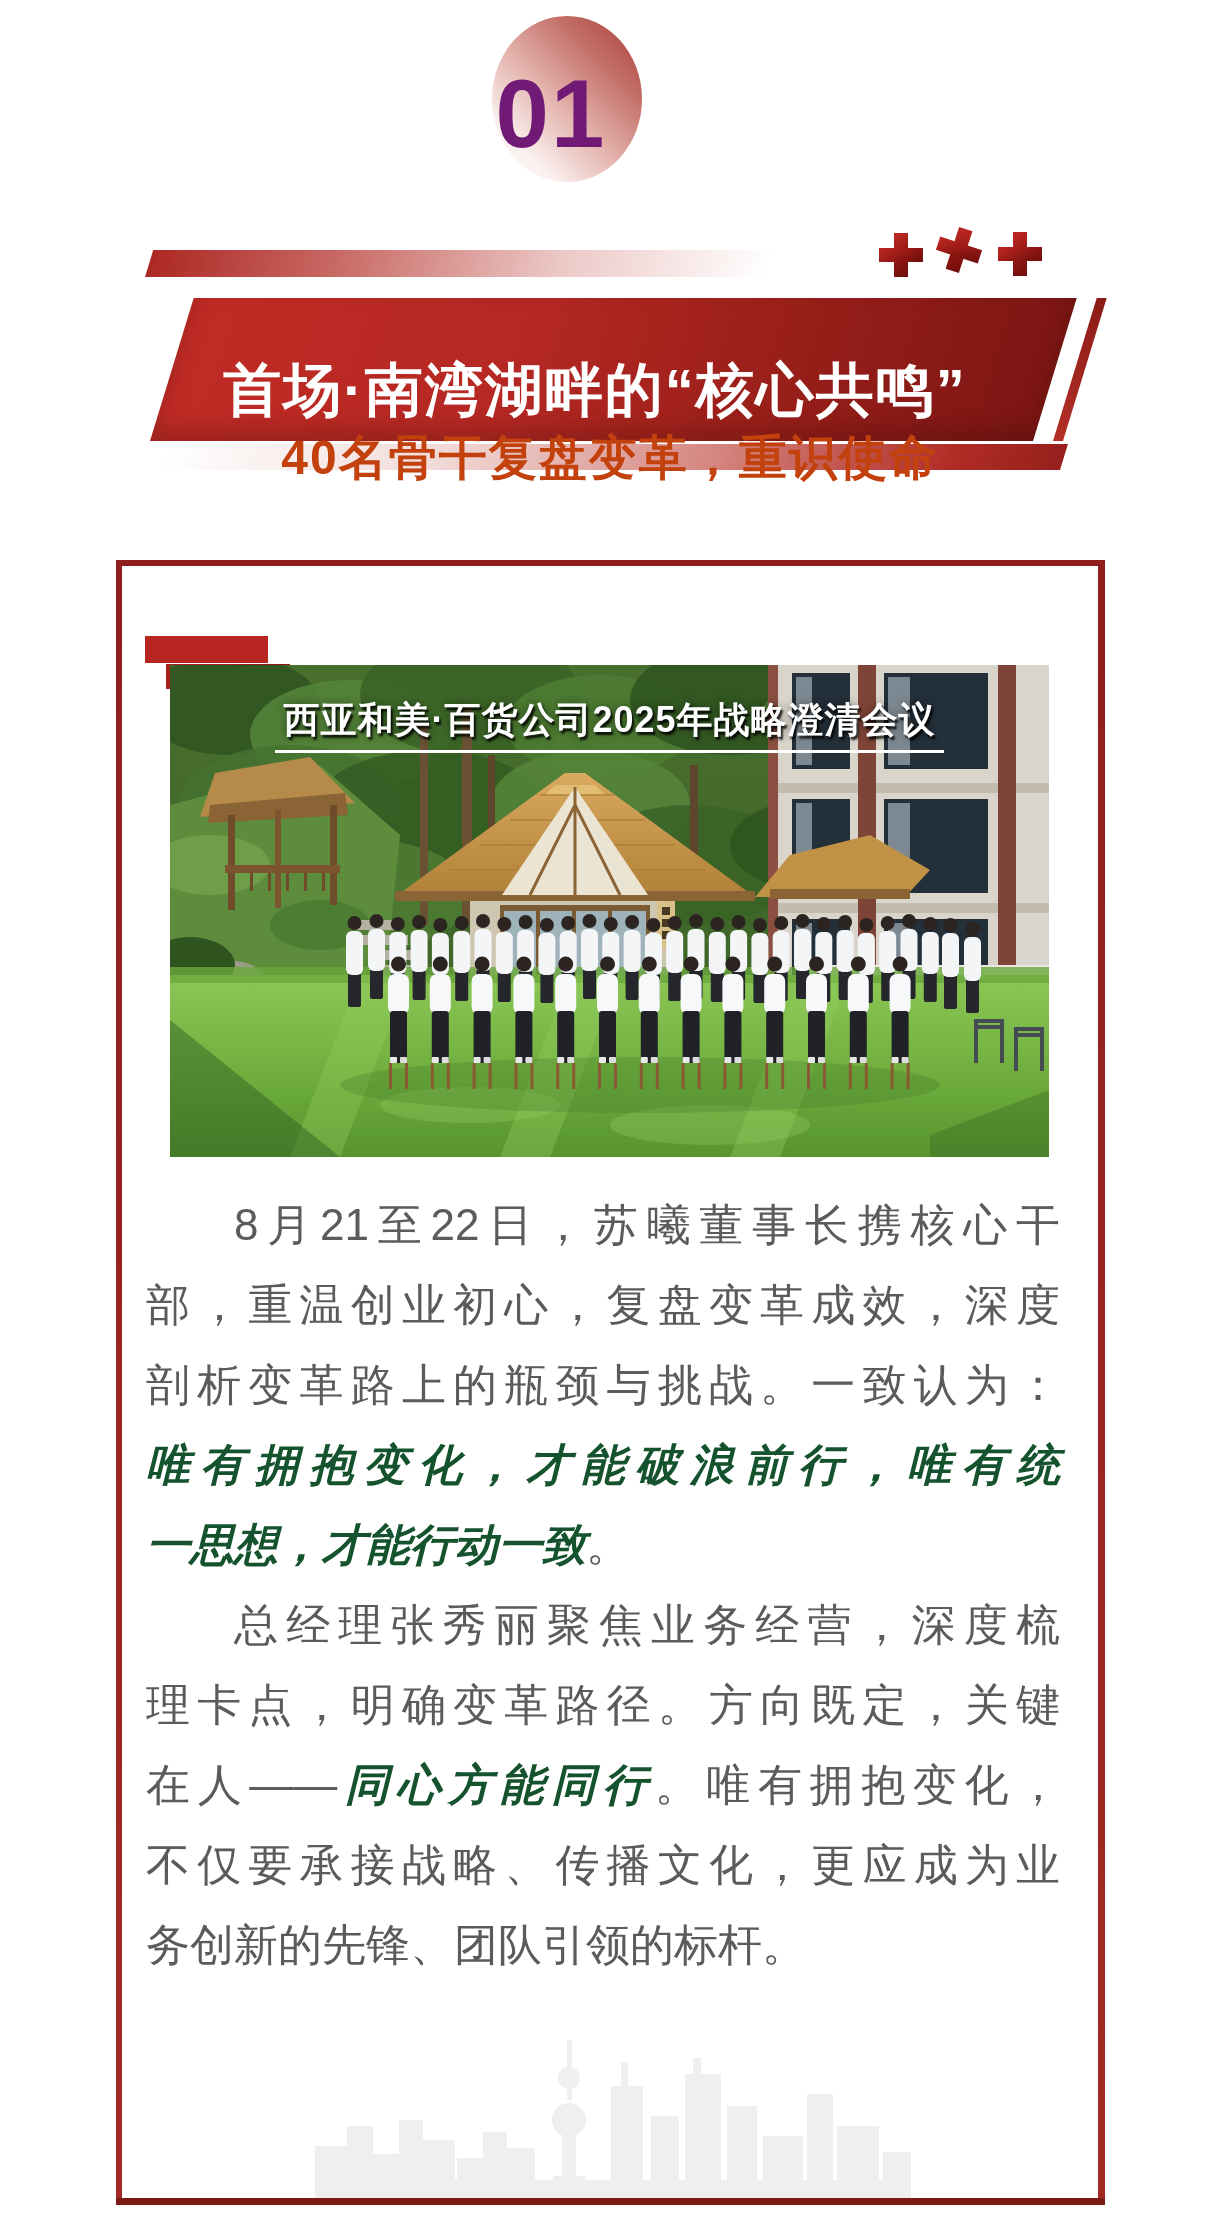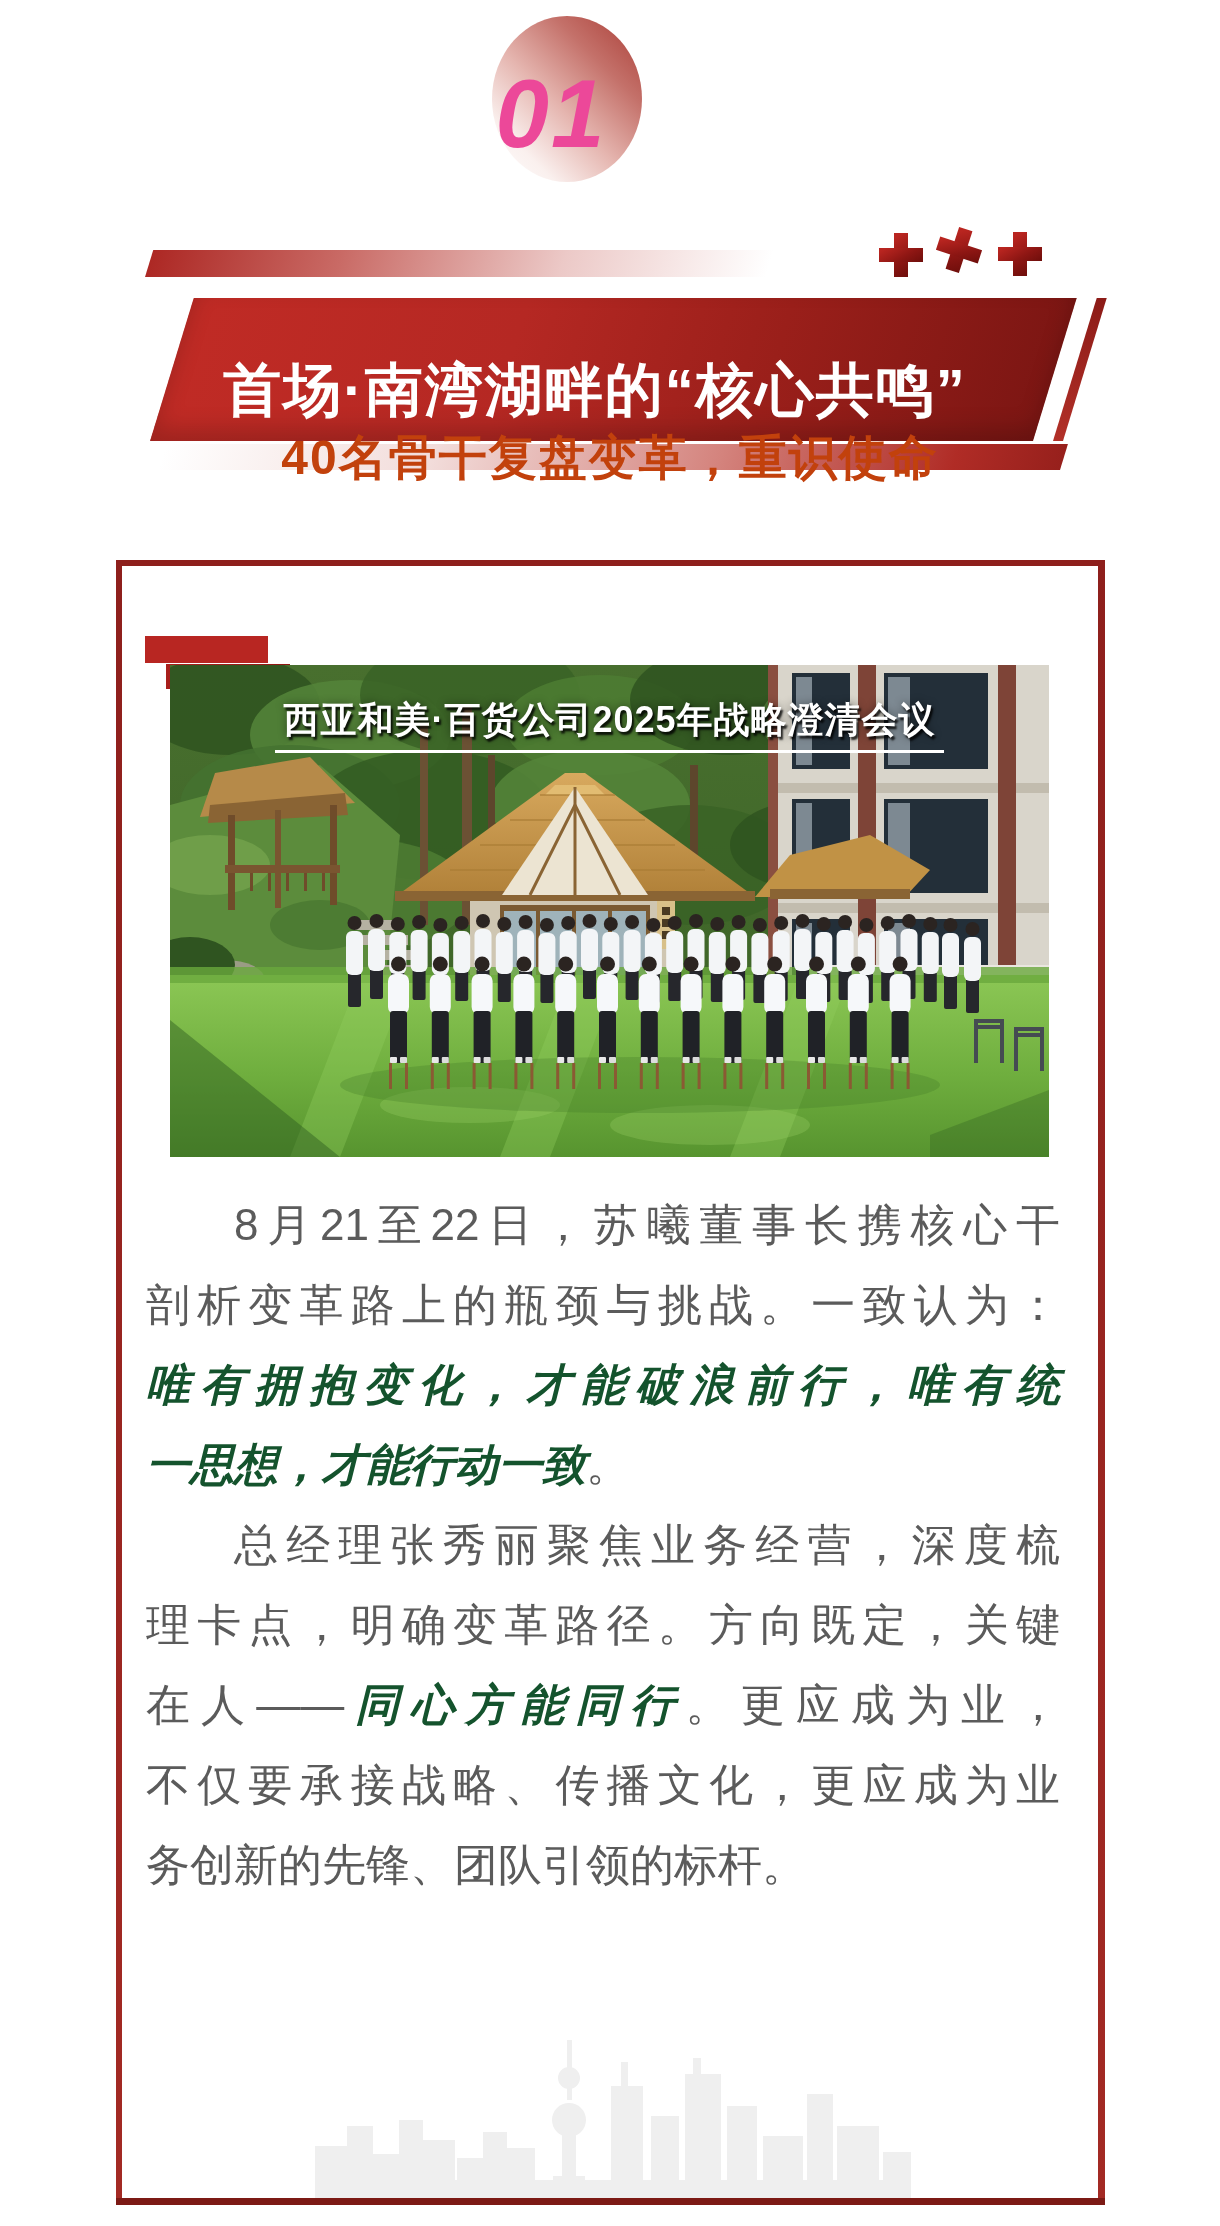--- a/index.html
+++ b/index.html
@@ -4,21 +4,21 @@
 <style>
   html,body{margin:0;padding:0;}
   body{width:1220px;height:2226px;position:relative;background:#ffffff;overflow:hidden;
        font-family:"Liberation Sans","DejaVu Sans",sans-serif;}
   [data-name]{box-sizing:border-box;}
 
   
   .badge{position:absolute;left:492px;top:16px;width:150px;height:166px;border-radius:50%;
          background:linear-gradient(225deg,#a93b34 0%,#c4716a 28%,#e5b5af 55%,#faf0ee 80%,#ffffff 100%);}
   .badge-num{position:absolute;left:460px;top:66px;width:182px;text-align:center;
-             font-size:96px;line-height:1;font-weight:800;font-style:italic;color:#ec4899;letter-spacing:2px;}
+             font-size:96px;line-height:1;font-weight:800;color:#701a75;letter-spacing:2px;}
 
   
   .plus{position:absolute;width:44px;height:44px;}
   .plus .pv,.plus .ph{position:absolute;background:linear-gradient(150deg,#b92520 10%,#8d1613 60%,#6e0e0b 100%);}
   .plus .pv{left:15px;top:0;width:14px;height:44px;}
   .plus .ph{left:0;top:15px;width:44px;height:14px;}
   .plus1{left:879px;top:233px;}
   .plus2{left:937px;top:228px;transform:rotate(18deg);}
   .plus3{left:998px;top:232px;}
 
@@ -441,26 +441,27 @@
         <rect x="731.5999999999999" y="392" width="7" height="6" fill="#dcdcdc" rx="1"></rect>
       </g>
 </svg>
 </div>
 <div class="photo-title" data-name="photo-caption">
   <span data-name="photo-caption-text">西亚和美·百货公司2025年战略澄清会议</span>
 </div>
 
 <div class="article" data-name="article-body">
     <div class="tline j ind" data-name="article-line"><span class="run" data-name="body-text">8月21至22日，苏曦董事长携核心干</span></div>
+    <div class="tline j" data-name="article-line"><span class="run" data-name="body-text">部，重温创业初心，复盘变革成效，深度</span></div>
     <div class="tline j" data-name="article-line"><span class="run" data-name="body-text">剖析变革路上的瓶颈与挑战。一致认为：</span></div>
     <div class="tline j" data-name="article-line"><span class="run red" data-name="emphasis-text">唯有拥抱变化，才能破浪前行，唯有统</span></div>
     <div class="tline" data-name="article-line"><span class="run red" data-name="emphasis-text">一思想，才能行动一致</span><span class="run" data-name="body-text">。</span></div>
     <div class="tline j ind" data-name="article-line"><span class="run" data-name="body-text">总经理张秀丽聚焦业务经营，深度梳</span></div>
     <div class="tline j" data-name="article-line"><span class="run" data-name="body-text">理卡点，明确变革路径。方向既定，关键</span></div>
-    <div class="tline j" data-name="article-line"><span class="run" data-name="body-text">在人——</span><span class="run red" data-name="emphasis-text">同心方能同行</span><span class="run" data-name="body-text">。更应成为业，</span></div>
+    <div class="tline j" data-name="article-line"><span class="run" data-name="body-text">在人——</span><span class="run red" data-name="emphasis-text">同心方能同行</span><span class="run" data-name="body-text">。唯有拥抱变化，</span></div>
     <div class="tline j" data-name="article-line"><span class="run" data-name="body-text">不仅要承接战略、传播文化，更应成为业</span></div>
     <div class="tline" data-name="article-line"><span class="run" data-name="body-text">务创新的先锋、团队引领的标杆。</span></div>
   </div>
 
 <svg class="skyline" viewBox="0 0 596 170" data-name="city-skyline-watermark">
   <g fill="#efefef">
     <rect x="0" y="118" width="40" height="52"></rect>
       <rect x="32" y="98" width="26" height="72"></rect>
     <rect x="58" y="126" width="30" height="44"></rect>
       <rect x="84" y="92" width="24" height="78"></rect>

